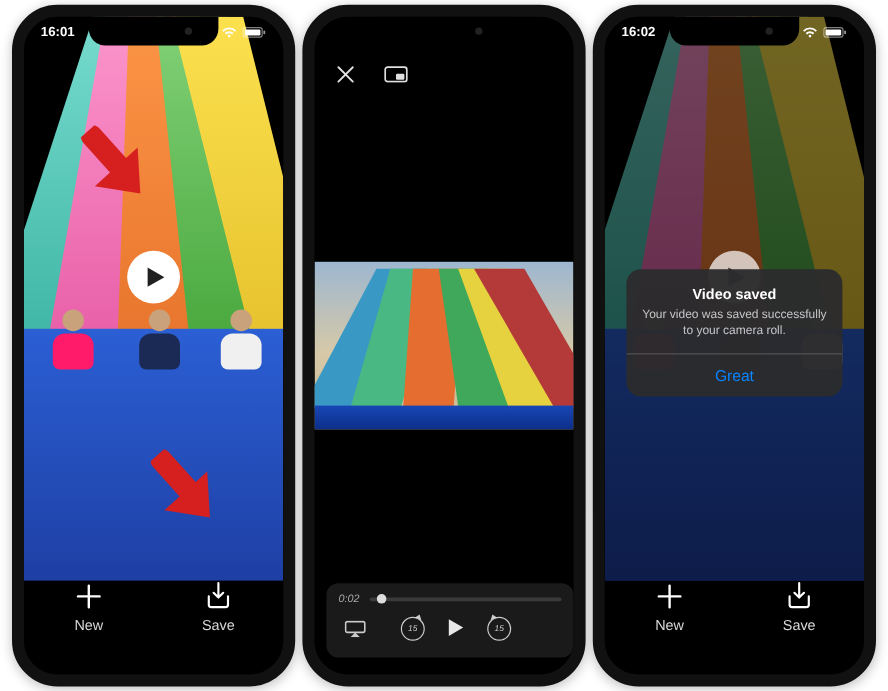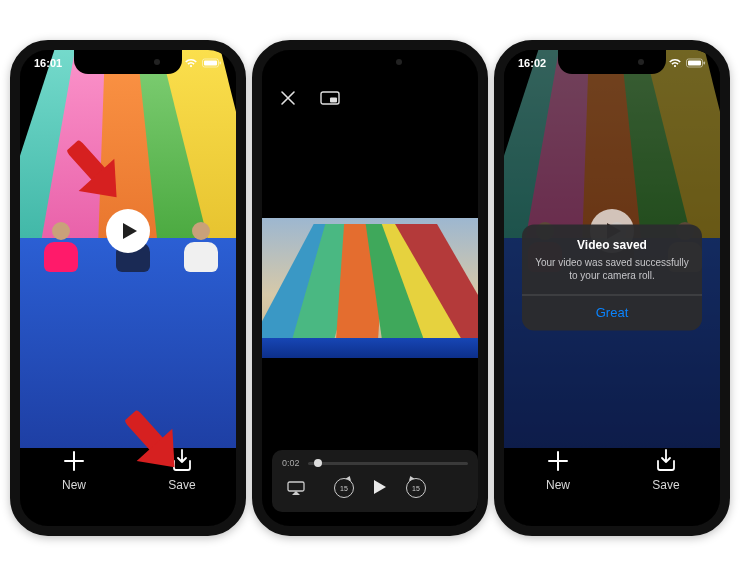--- a/index.html
+++ b/index.html
@@ -1,18 +1,18 @@
 <!DOCTYPE html>
 <html><head>
 <meta charset="utf-8">
 <style>
   * { box-sizing: border-box; margin: 0; padding: 0; }
   html, body { width: 740px; height: 576px; background: #fff; font-family: -apple-system, "Helvetica Neue", Arial, sans-serif; overflow: hidden; }
   .stage { position: relative; width: 740px; height: 576px; display: flex; justify-content: center; align-items: center; gap: 6px; }
-  .phone { position: relative; width: 236px; height: 496px; background: #000; border: 10px solid #111; border-radius: 38px; box-shadow: 0 2px 10px rgba(0,0,0,.25), inset 0 0 2px rgba(255,255,255,.15); overflow: hidden; }
+  .phone { position: relative; width: 236px; height: 568px; background: #000; border: 10px solid #111; border-radius: 38px; box-shadow: 0 2px 10px rgba(0,0,0,.25), inset 0 0 2px rgba(255,255,255,.15); overflow: hidden; }
   .phone::before {  content: ""; position: absolute; top: 100px; right: -14px; width: 4px; height: 56px; background: #222; border-radius: 2px; }
   .notch { position: absolute; top: 0; left: 50%; transform: translateX(-50%); width: 108px; height: 24px; background: #000; border-bottom-left-radius: 14px; border-bottom-right-radius: 14px; z-index: 50; }
   .notch::after { content: ""; position: absolute; width: 6px; height: 6px; background: #222; border-radius: 50%; right: 22px; top: 9px; }
   .screen { position: absolute; inset: 0; background: #000; }
   .status-bar { position: absolute; top: 4px; left: 0; right: 0; height: 18px; display: flex; justify-content: space-between; align-items: center; padding: 0 14px; color: #fff; font-size: 11px; font-weight: 600; z-index: 40; }
   .status-left { width: 50px; text-align: left; }
   .status-right { display: flex; gap: 4px; align-items: center; }
   .status-right svg { display: block; }
   .content-full { position: absolute; top: 0; left: 0; right: 0; bottom: 78px; overflow: hidden; }
   .content-full.dim::after { content: ""; position: absolute; inset: 0; background: rgba(0,0,0,.55); }
@@ -48,21 +48,21 @@
   .lw-bg { position: absolute; inset: 0; }
   .lw-bg .sky { position: absolute; inset: 0; background: linear-gradient(180deg,#9db7d0 0%,#d7c9a8 55%,#c7b78f 100%); }
   .lw-bg .lstripe { position: absolute; top: 6px; bottom: 18px; width: 42px; transform-origin: bottom center; }
   .lw-bg .ls1 { left: -10px; background:#3a98c5; transform: skewX(-28deg); }
   .lw-bg .ls2 { left: 30px; background:#4ab882; transform: skewX(-16deg); }
   .lw-bg .ls3 { left: 74px; background:#e46d2f; transform: skewX(-4deg); }
   .lw-bg .ls4 { left: 120px; background:#3fa85b; transform: skewX(8deg); }
   .lw-bg .ls5 { left: 162px; background:#e6d23e; transform: skewX(20deg); }
   .lw-bg .ls6 { left: 200px; background:#b43a3a; transform: skewX(30deg); }
   .lw-bg .ground { position: absolute; left: 0; right: 0; bottom: 0; height: 20px; background: linear-gradient(180deg,#1746b5,#0d2f8a); }
-  .player-controls { position: absolute; bottom: 14px; left: 10px; right: 0; background: rgba(30,30,30,.85); border-radius: 10px; padding: 8px 10px 10px; color: #ccc; font-size: 9px; z-index: 10; }
+  .player-controls { position: absolute; bottom: 14px; left: 10px; right: 0; background: rgba(30,30,30,.85); border-radius: 10px; padding: 8px 10px 10px; color: #ccc; font-size: 9px; z-index: 10; font-style: italic; }
   .seek { display: flex; align-items: center; gap: 8px; margin-bottom: 6px; }
   .seek .time { color: #aaa; }
   .seek .track { flex: 1; height: 3px; background: #3a3a3a; border-radius: 2px; position: relative; }
   .seek .track .knob { position: absolute; left: 4%; top: -2.5px; width: 8px; height: 8px; background: #ddd; border-radius: 50%; }
   .pc-row { display: flex; align-items: center; justify-content: space-between; }
   .pc-center { display: flex; align-items: center; gap: 18px; }
   .pc-center .circ { width: 20px; height: 20px; border: 1.5px solid #ccc; border-radius: 50%; display: flex; align-items: center; justify-content: center; font-size: 7px; color: #ccc; position: relative; }
   .pc-center .circ::before { content: ""; position: absolute; top: -3px; width: 0; height: 0; border-left: 3px solid transparent; border-right: 3px solid transparent; }
   .pc-center .circ.back::before { right: 1px; border-top: 4px solid #ccc; transform: rotate(200deg); }
   .pc-center .circ.fwd::before { left: 1px; border-top: 4px solid #ccc; transform: rotate(-200deg); }

